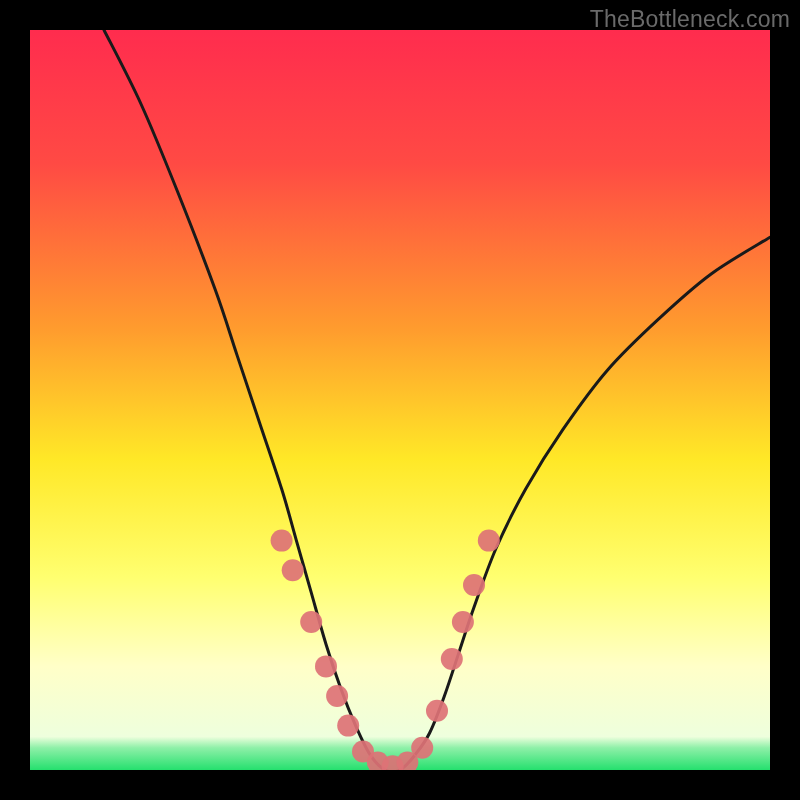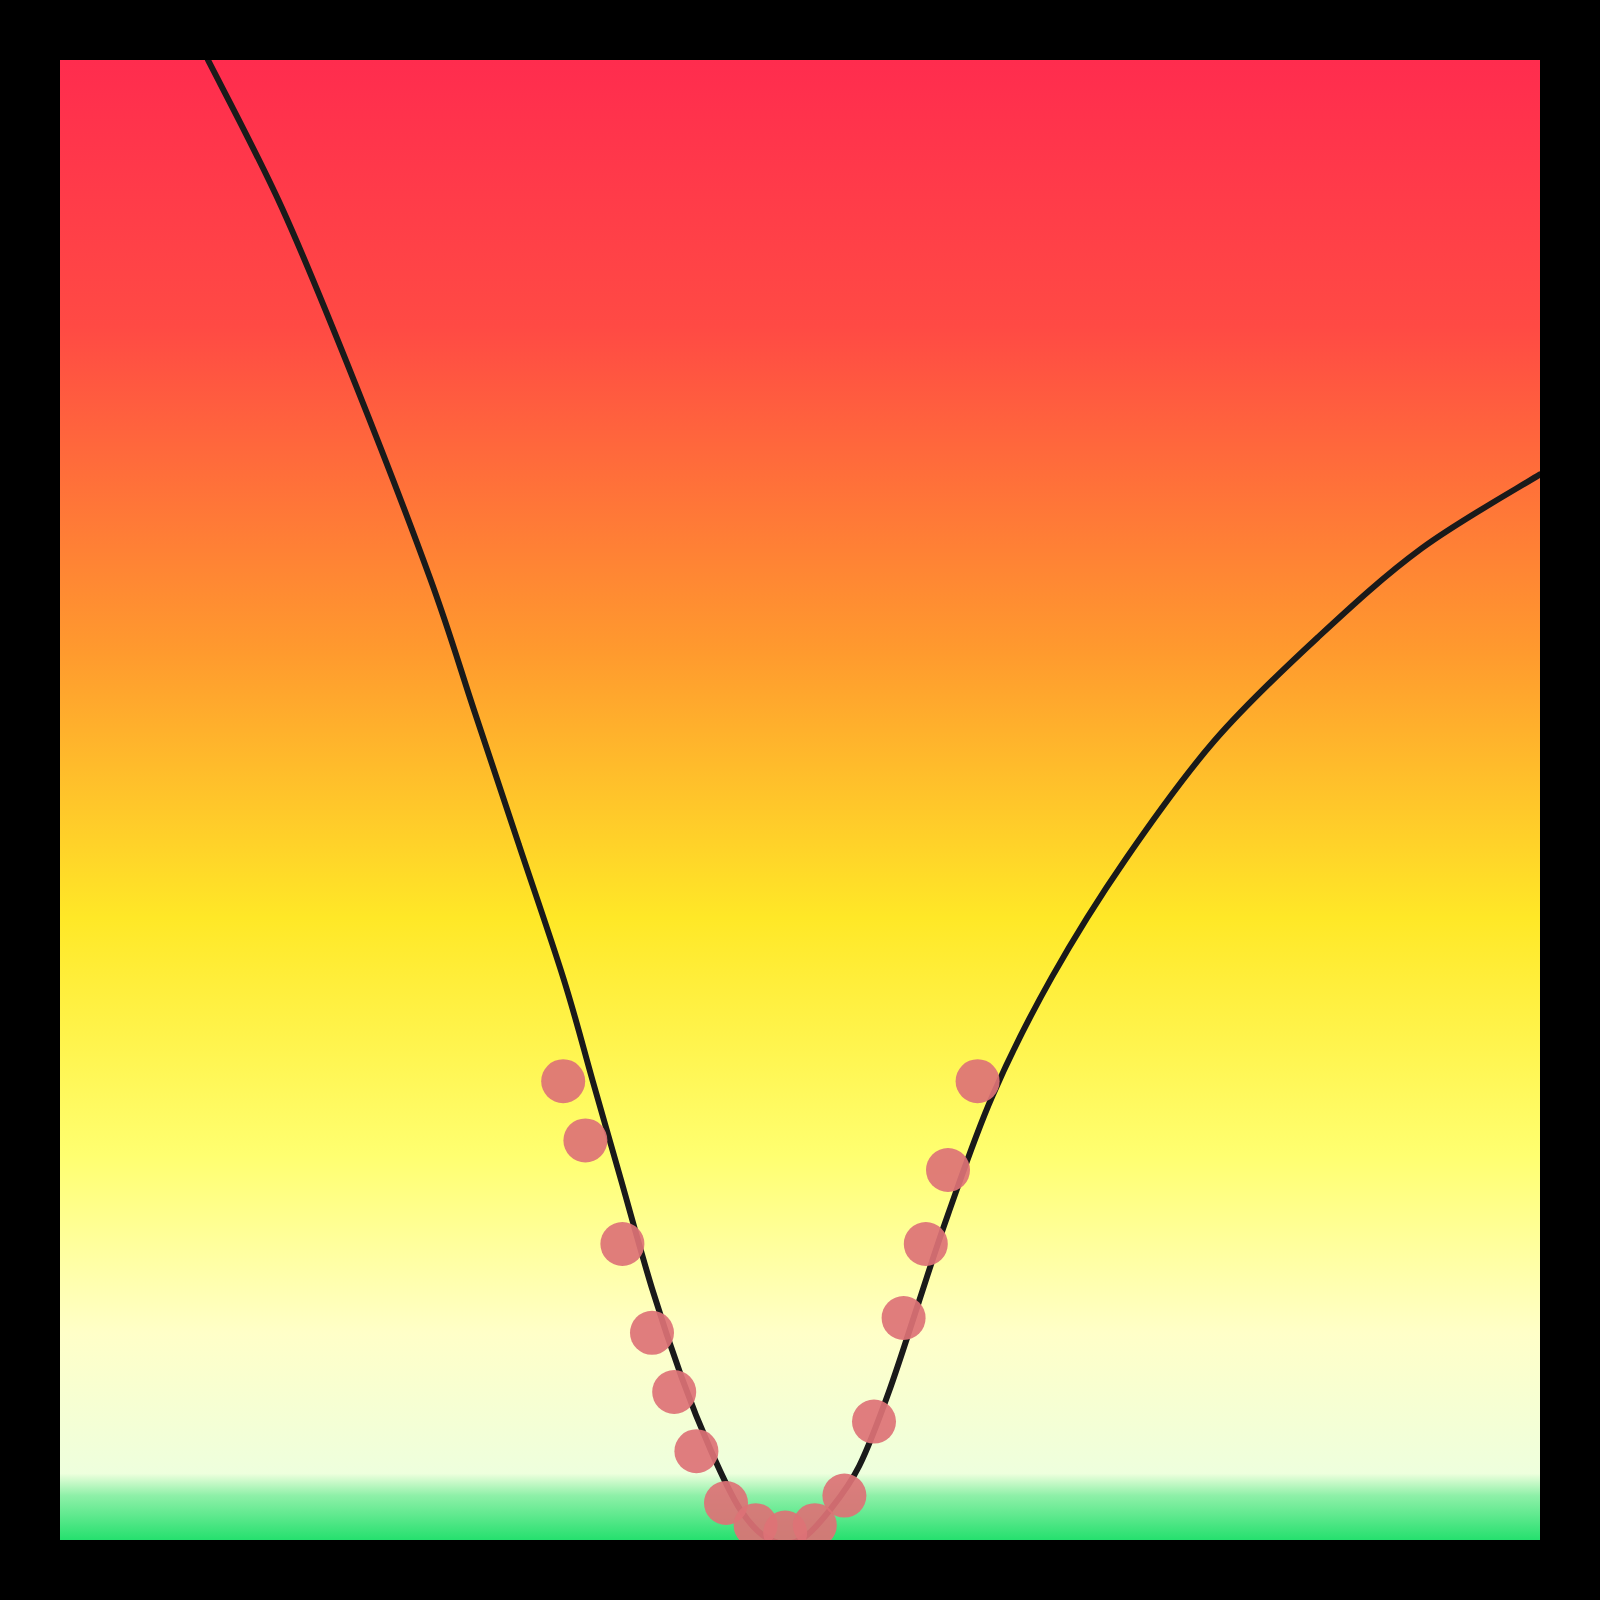--- a/index.html
+++ b/index.html
@@ -44,20 +44,21 @@
     position: absolute;
     inset: 0;
     width: 740px;
     height: 740px;
   }
 </style>
 </head>
 <body>
 
 <div class="frame">
+  <div class="watermark">TheBottleneck.com</div>
 
   <div class="plot-area">
     <svg class="gradient-bg" viewBox="0 0 740 740" preserveAspectRatio="none">
       <defs>
         <linearGradient id="bg-grad" x1="0" y1="0" x2="0" y2="1">
             <stop offset="0.00%" stop-color="#ff2c4e"></stop>
             <stop offset="18.00%" stop-color="#ff4a44"></stop>
             <stop offset="40.00%" stop-color="#ff9a2e"></stop>
             <stop offset="58.00%" stop-color="#ffe827"></stop>
             <stop offset="74.00%" stop-color="#ffff70"></stop>

